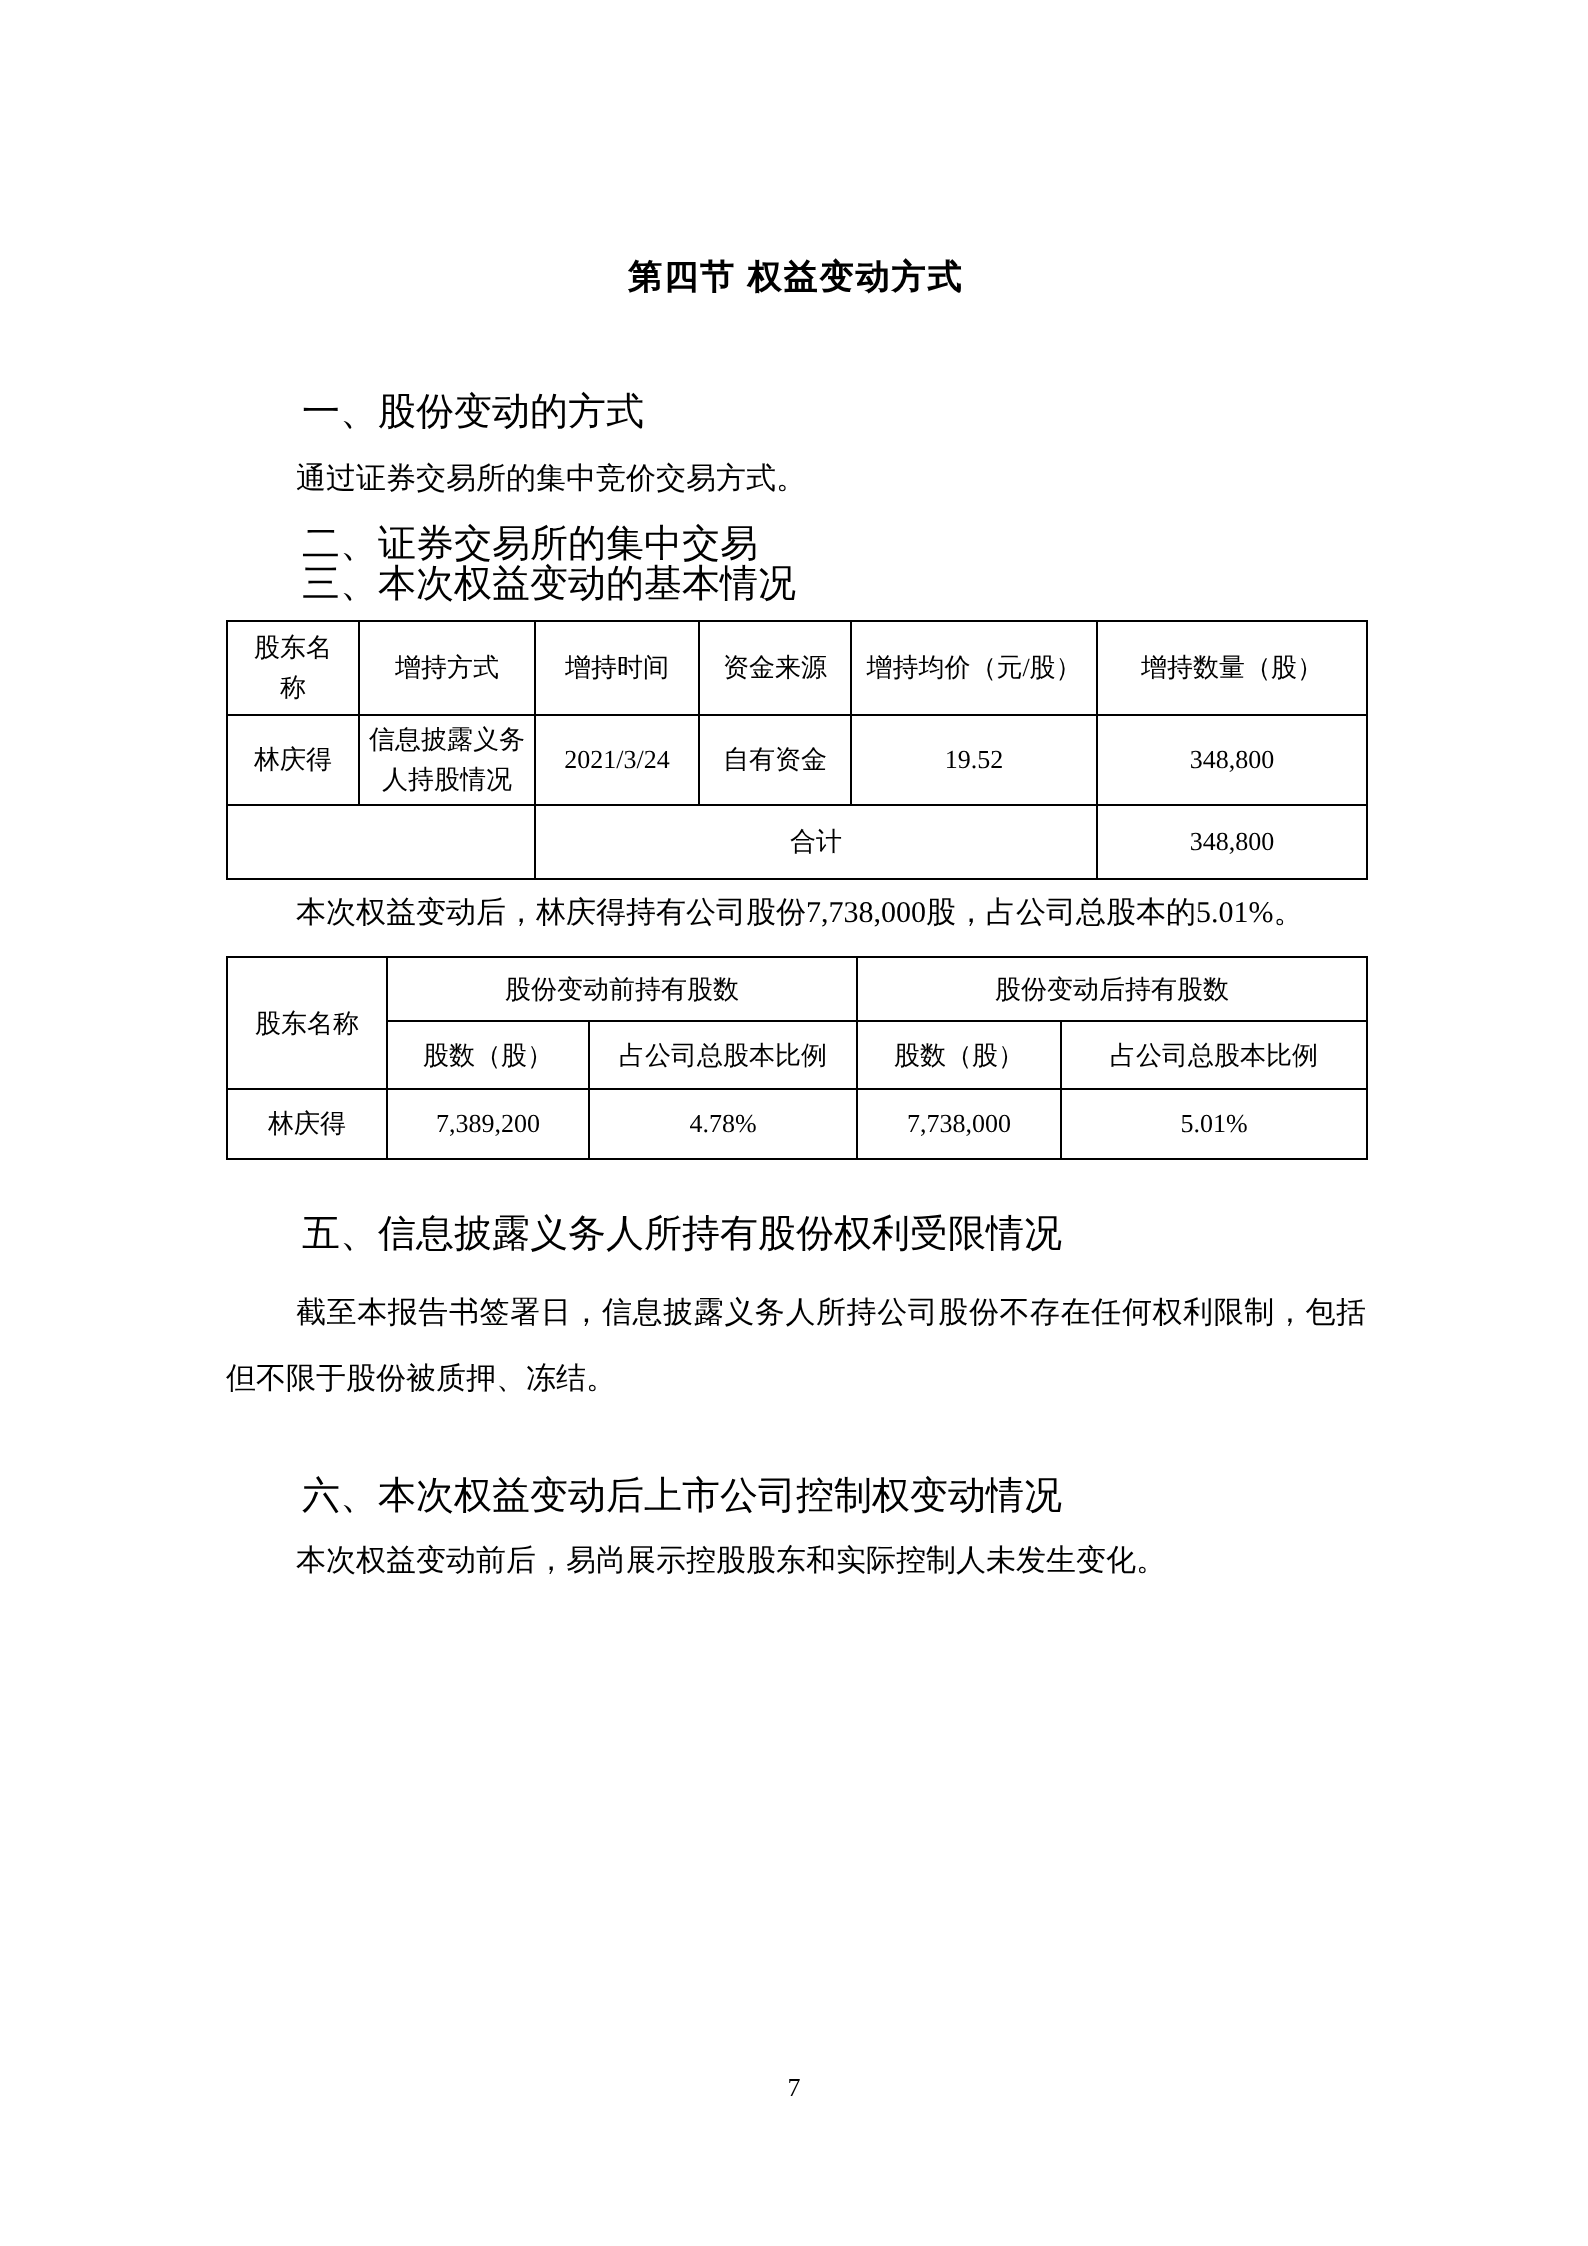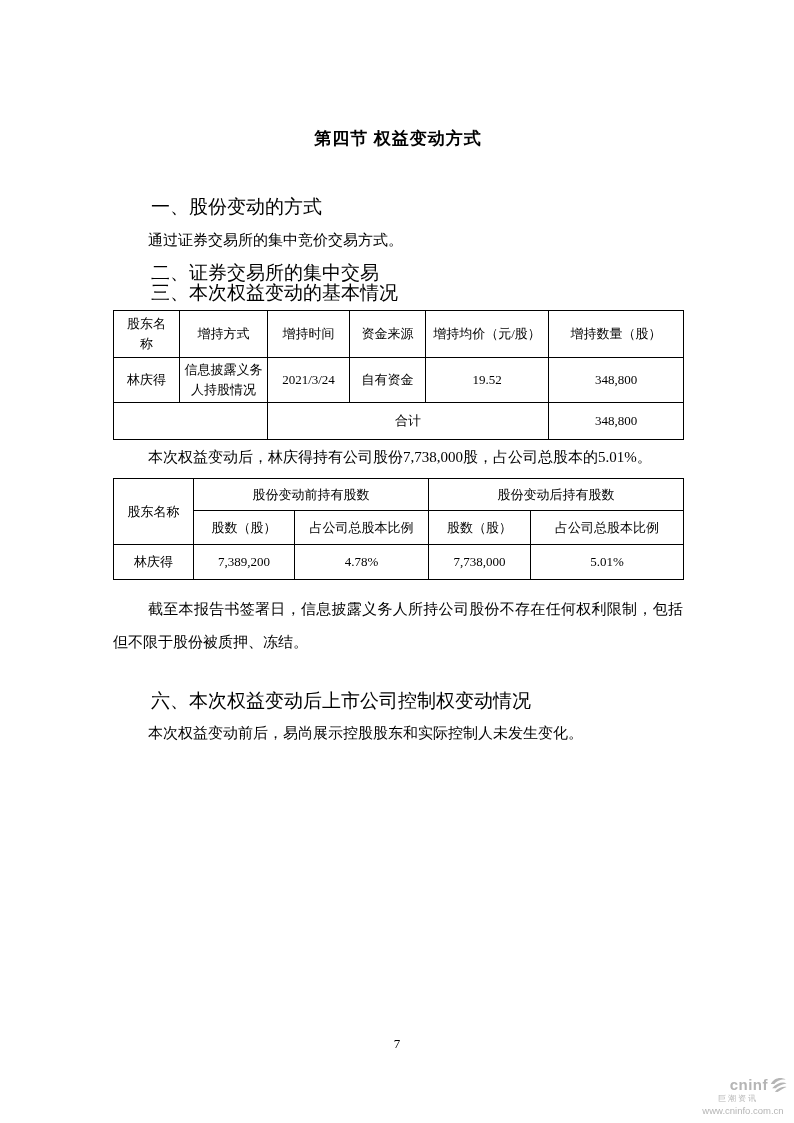--- a/index.html
+++ b/index.html
@@ -178,34 +178,23 @@
       <tr class="tr-data">
         <td>林庆得</td>
         <td>7,389,200</td>
         <td>4.78%</td>
         <td>7,738,000</td>
         <td>5.01%</td>
       </tr>
     </tbody>
       </table>
 
+    <div class="sec-heading h5">五、信息披露义务人所持有股份权利受限情况</div>
     <p class="para p5">截至本报告书签署日，信息披露义务人所持公司股份不存在任何权利限制，包括但不限于股份被质押、冻结。</p>
 
     <div class="sec-heading h6">六、本次权益变动后上市公司控制权变动情况</div>
     <p class="para p6">本次权益变动前后，易尚展示控股股东和实际控制人未发生变化。</p>
 
   </div>
 
   <div class="page-number">7</div>
 
-  <div class="watermark">
-    <div class="wm-top">
-      <span class="wm-brand">cninf</span>
-      <svg class="wm-swirl" width="18" height="18" viewBox="0 0 20 20" fill="#b5b5b5">
-        <path d="M2 9 C5 2.5, 13 0.5, 18.5 4 C13 3.6, 8 5.8, 6 9 Z"></path>
-        <path d="M3.5 13.5 C8 8, 15.5 6, 19.5 8.2 C14 9, 9.5 11.4, 7.5 13.5 Z"></path>
-        <path d="M6.5 17.5 C10 13.2, 16 11.3, 19.5 12.2 C15 14.2, 11.5 16.2, 9.5 17.8 Z"></path>
-      </svg>
-    </div>
-    <div class="wm-cn">巨潮资讯</div>
-    <div class="wm-url">www.cninfo.com.cn</div>
-  </div>
 </div>
 
 </body></html>

